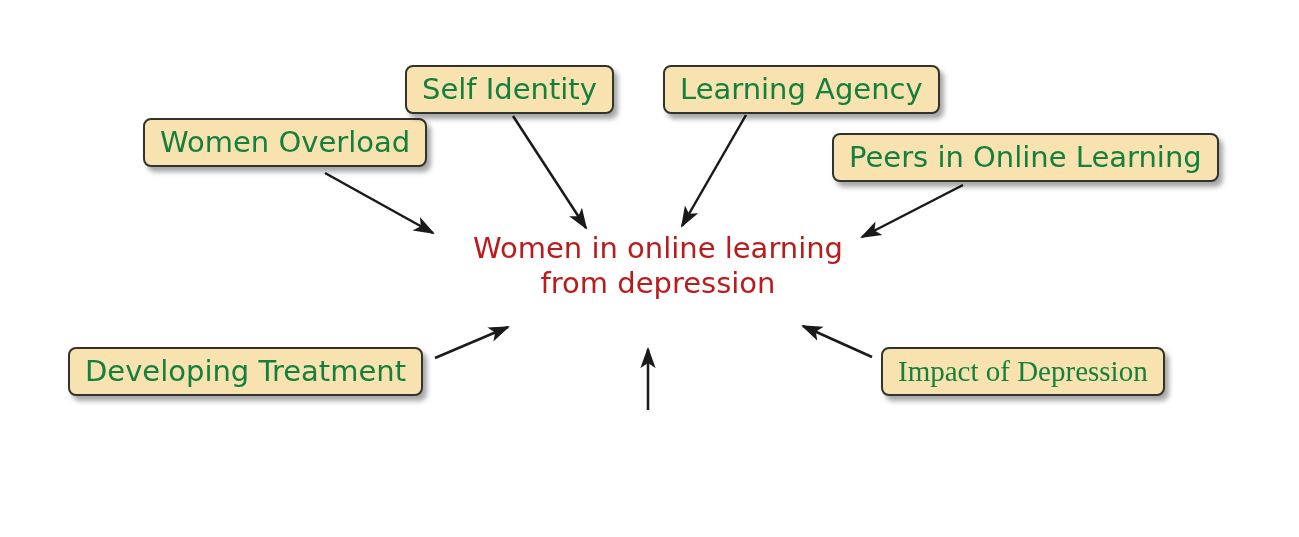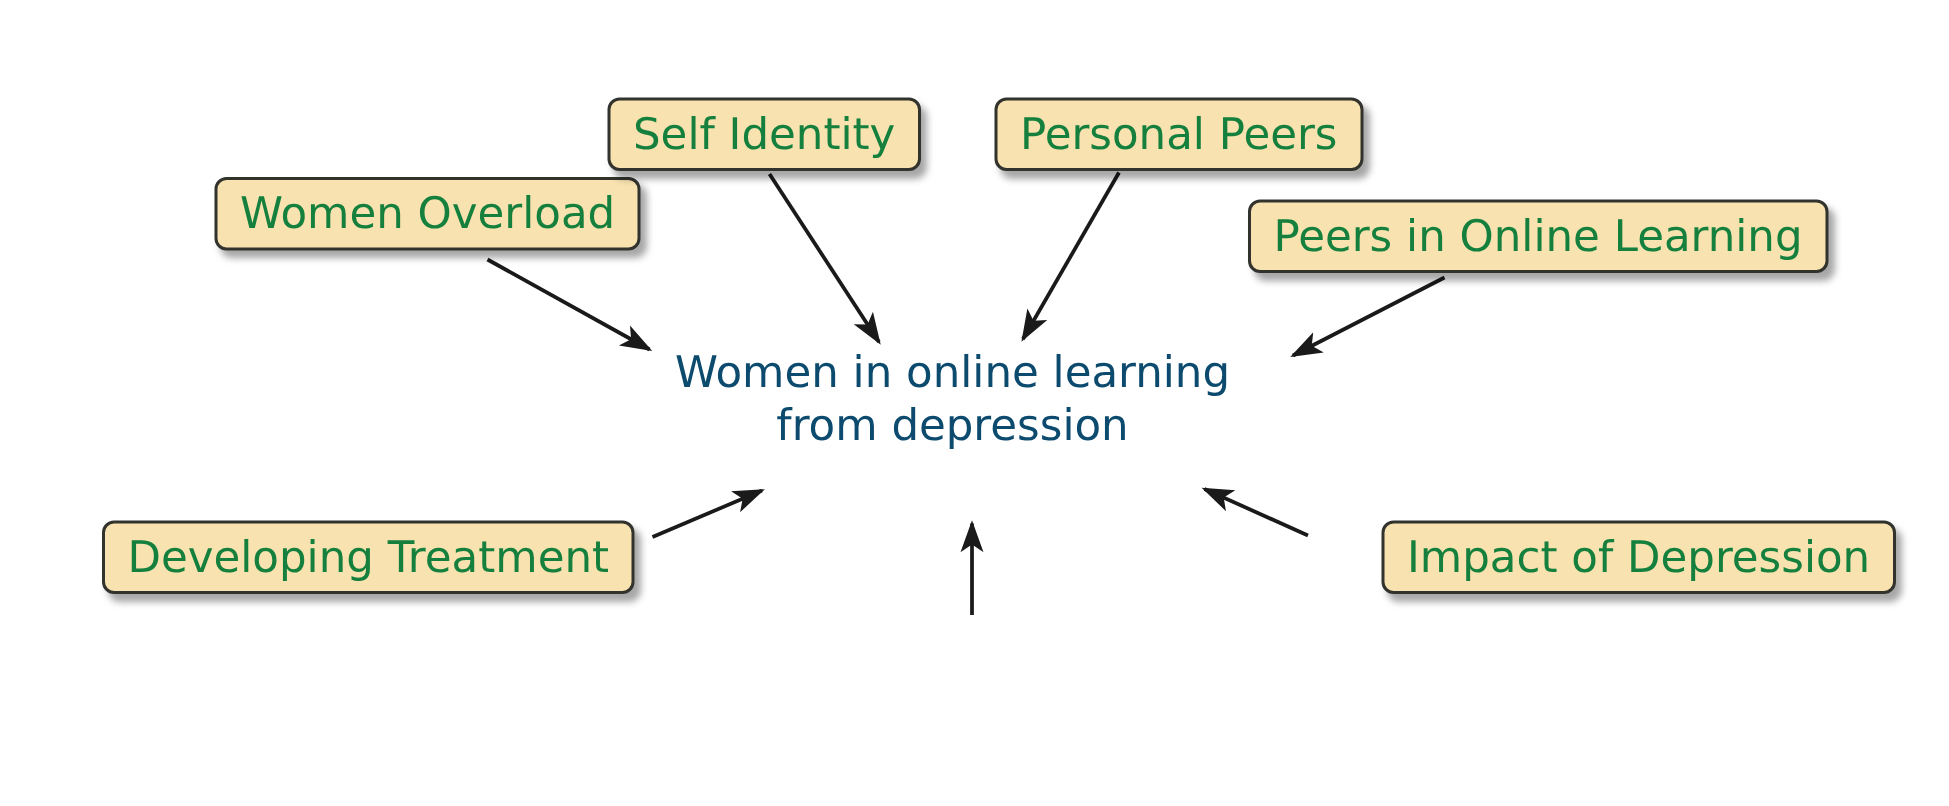--- a/index.html
+++ b/index.html
@@ -33,26 +33,26 @@
     font-size: 29px;
     line-height: 1.15;
     color: #15803d;
     white-space: nowrap;
     box-shadow: 4px 5px 5px rgba(0,0,0,0.35);
     cursor: default;
   }
   .center-node {
     position: absolute;
     top: 231px;
-    left: 635px;
+    left: 658px;
     transform: translateX(-50%);
     text-align: center;
     font-size: 29px;
     line-height: 35px;
-    color: #0c4a6e;
+    color: #b91c1c;
     white-space: nowrap;
   }
 </style>
 </head>
 <body>
 
 <div class="canvas">
 
   <svg class="arrow-layer" width="1299" height="537" viewBox="0 0 1299 537" xmlns="http://www.w3.org/2000/svg">
     <defs>
@@ -73,22 +73,22 @@
 
   <div class="center-node">
     <div>Women in online learning</div>
     <div>from depression</div>
   </div>
 
   <div class="node-box" style="left:143px; top:118px;">Women Overload</div>
 
   <div class="node-box" style="left:405px; top:65px;">Self Identity</div>
 
-  <div class="node-box" style="left:663px; top:65px;">Personal Peers</div>
+  <div class="node-box" style="left:663px; top:65px;">Learning Agency</div>
 
   <div class="node-box" style="left:832px; top:133px;text-align:center;">Peers in Online Learning</div>
 
   <div class="node-box" style="left:68px; top:347px;">Developing Treatment</div>
 
 
-  <div class="node-box" style="left:921px; top:347px;">Impact of Depression</div>
+  <div class="node-box" style="left:881px; top:347px;font-family:Liberation Serif, serif;">Impact of Depression</div>
 
 </div>
 
 </body></html>

